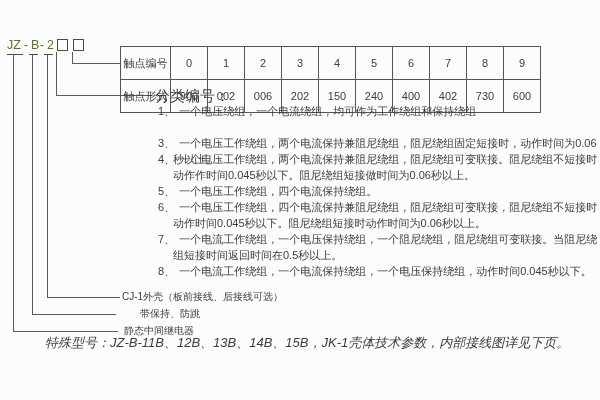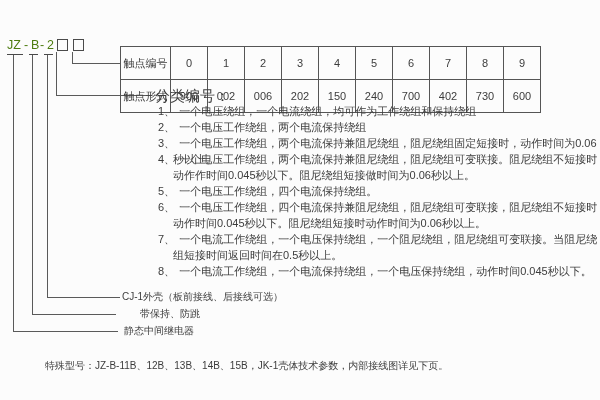--- a/index.html
+++ b/index.html
@@ -75,22 +75,22 @@
   .i7 { top:231px; } .i8 { top:263px; } .i9 { top:279px; }
   .cls-item .no { padding-right:4px; }
 
   
   .leader { position:absolute; font-size:10px; color:#3c3c3c; white-space:nowrap; }
   .lab-case  { left:122px; top:290px; }
   .lab-keep  { left:120px; top:307px;margin-left:20px; }
   .lab-relay { left:124px; top:324px; }
 
   .footer-note {
-    position:absolute; left:45px; top:359px;
-    font-size:10px; color:#3c3c3c; white-space:nowrap;
+    position:absolute; left:45px; top:334px;
+    font-size:13px; color:#3c3c3c; white-space:nowrap;font-style:italic;
   }
 </style>
 </head>
 <body>
 
 <div class="page">
 
   <div class="model">
     <span class="m-p1">JZ</span>
     <span class="m-d1">-</span>
@@ -132,32 +132,31 @@
       <td class="val">9</td>
     </tr>
     <tr>
       <td class="rowhead">触点形式</td>
       <td class="val">900</td>
       <td class="val">002</td>
       <td class="val">006</td>
       <td class="val">202</td>
       <td class="val">150</td>
       <td class="val">240</td>
-      <td class="val">700</td>
+      <td class="val">400</td>
       <td class="val">402</td>
       <td class="val">730</td>
       <td class="val">600</td>
     </tr>
   </tbody>
     </table>
 
   <div class="cls-heading">分类编号：</div>
 
   <div class="cls-item i1"><span class="no">1、</span><span>一个电压绕组，一个电流绕组，均可作为工作绕组和保持绕组</span></div>
-  <div class="cls-item i2"><span class="no">2、</span><span>一个电压工作绕组，两个电流保持绕组</span></div>
   <div class="cls-item i3"><span class="no">3、</span><span>一个电压工作绕组，两个电流保持兼阻尼绕组，阻尼绕组固定短接时，动作时间为0.06秒以上。</span></div>
   <div class="cls-item i4"><span class="no">4、</span><span>一个电压工作绕组，两个电流保持兼阻尼绕组，阻尼绕组可变联接。阻尼绕组不短接时动作作时间0.045秒以下。阻尼绕组短接做时间为0.06秒以上。</span></div>
   <div class="cls-item i5"><span class="no">5、</span><span>一个电压工作绕组，四个电流保持绕组。</span></div>
   <div class="cls-item i6"><span class="no">6、</span><span>一个电压工作绕组，四个电流保持兼阻尼绕组，阻尼绕组可变联接，阻尼绕组不短接时动作时间0.045秒以下。阻尼绕组短接时动作时间为0.06秒以上。</span></div>
   <div class="cls-item i7"><span class="no">7、</span><span>一个电流工作绕组，一个电压保持绕组，一个阻尼绕组，阻尼绕组可变联接。当阻尼绕组短接时间返回时间在0.5秒以上。</span></div>
   <div class="cls-item i8"><span class="no">8、</span><span>一个电流工作绕组，一个电流保持绕组，一个电压保持绕组，动作时间0.045秒以下。</span></div>
 
   <div class="leader lab-case">CJ-1外壳（板前接线、后接线可选）</div>
   <div class="leader lab-keep">带保持、防跳</div>
   <div class="leader lab-relay">静态中间继电器</div>

